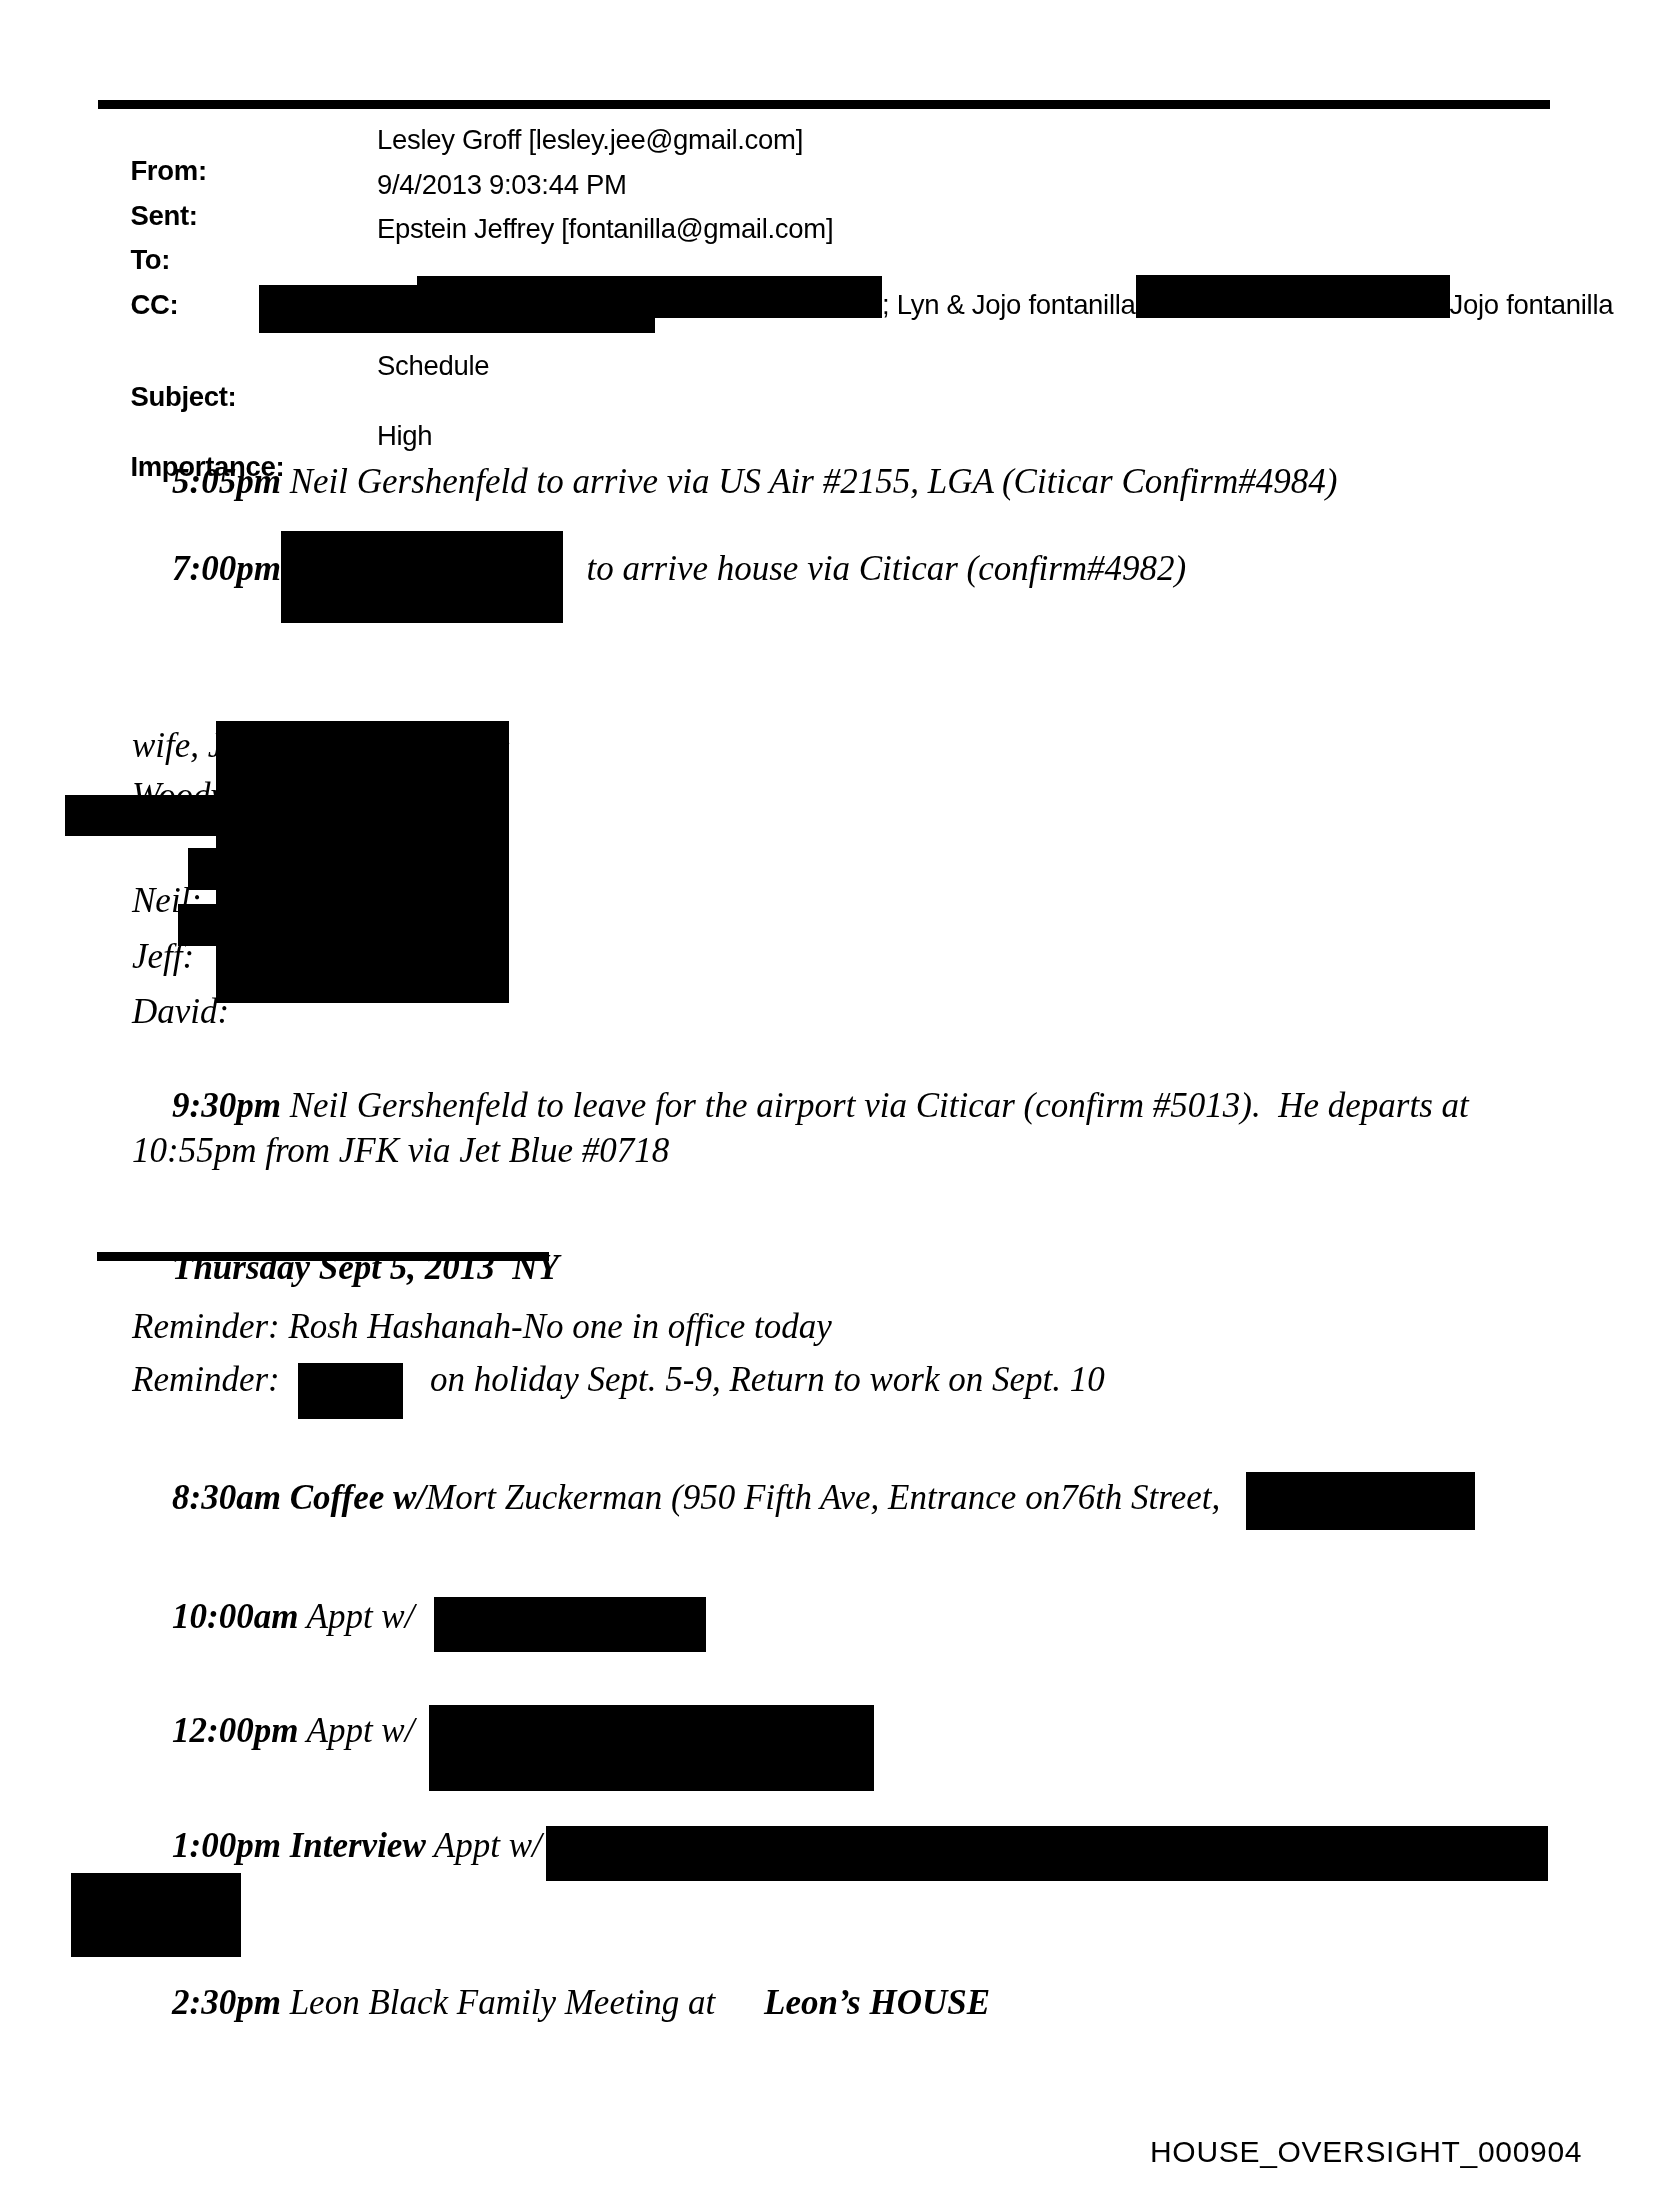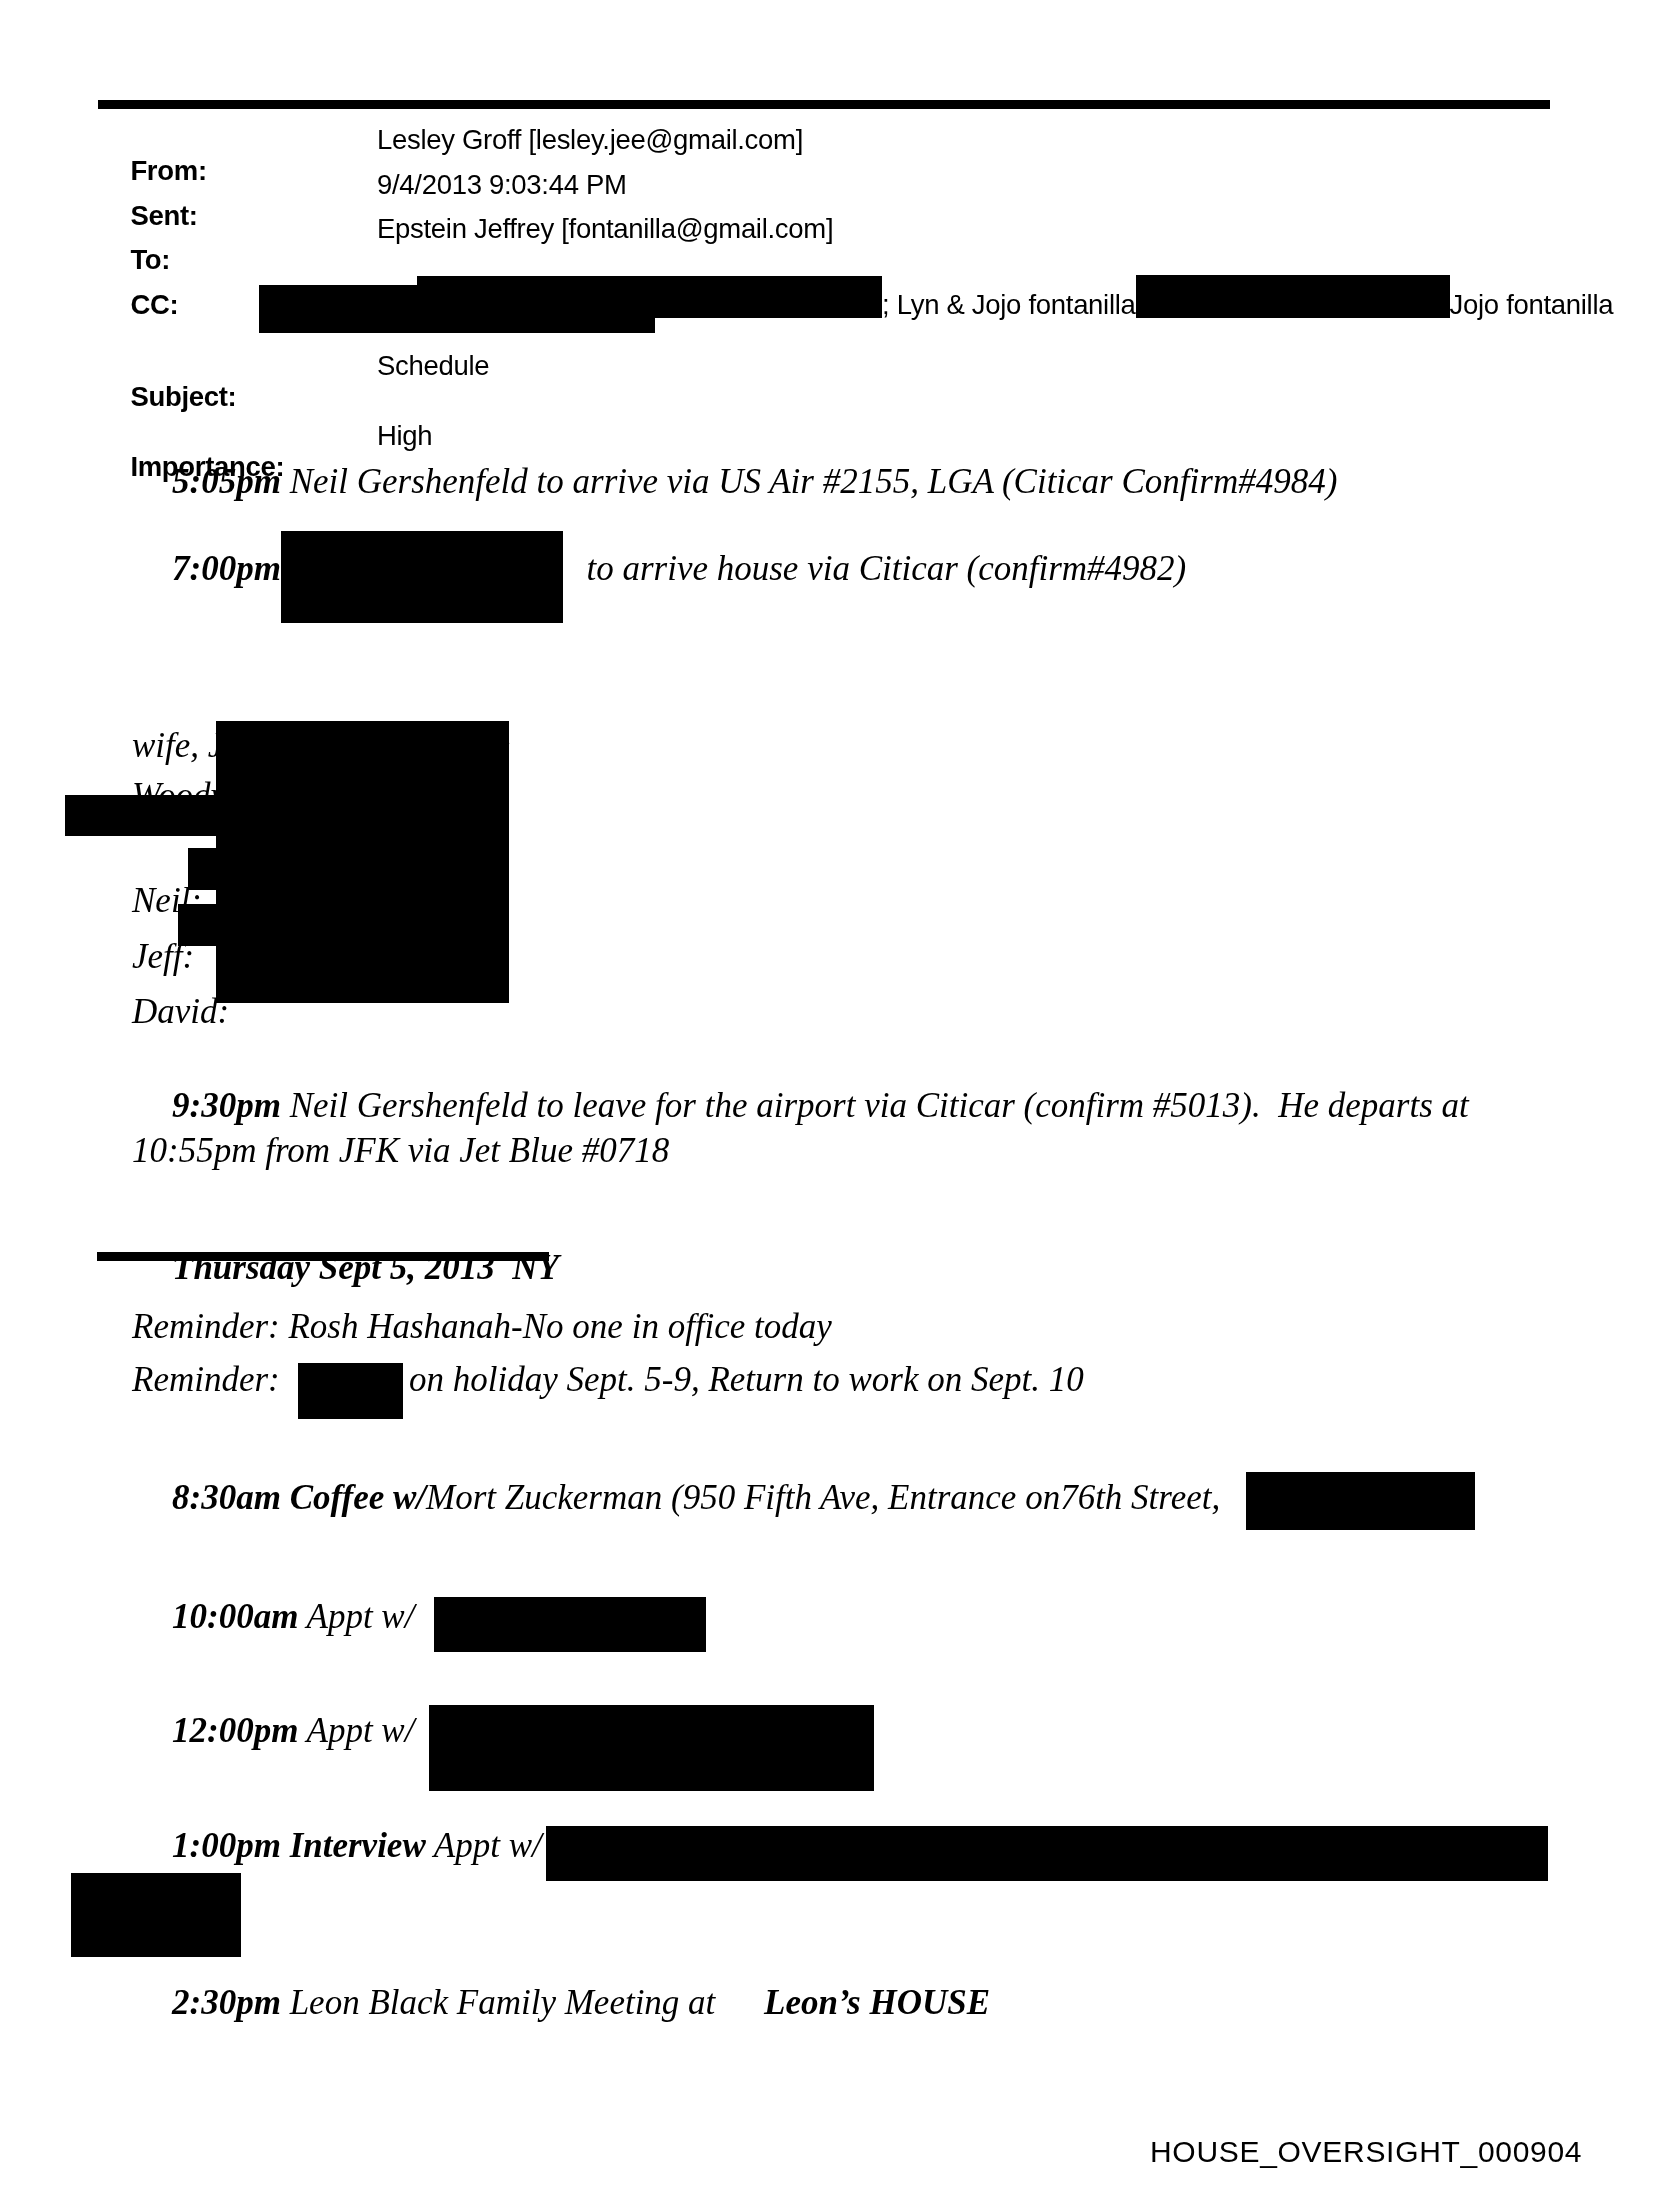--- a/index.html
+++ b/index.html
@@ -124,21 +124,21 @@
 
   <div class="line b" style="top:1206px;">
     <span>Thursday Sept 5, 2013  NY</span>
   </div>
   <div class="rule" style="left:97px;top:1252px;width:452px;height:9.2px;"></div>
 
   <div class="line" style="top:1265px;">
     <span>Reminder: Rosh Hashanah-No one in office today</span>
   </div>
   <div class="line" style="top:1318px;">
-    <span>Reminder:</span><span class="rbox" style="margin-left:18.3px;--w:105px;--t:-8.5px;--h:56px;"></span><span style="margin-left:6px;">on holiday Sept. 5-9, Return to work on Sept. 10</span>
+    <span>Reminder:</span><span class="rbox" style="margin-left:18.3px;--w:105px;--t:-8.5px;--h:56px;"></span><span style="margin-left:27px;">on holiday Sept. 5-9, Return to work on Sept. 10</span>
   </div>
 
   <div class="line" style="top:1436px;">
     <span class="b">8:30am Coffee w/</span><span>Mort Zuckerman (950 Fifth Ave, Entrance on76th Street,</span><span class="rbox" style="margin-left:26px;--w:229px;--t:-17.7px;--h:58px;"></span>
   </div>
 
   <div class="line" style="top:1555px;">
     <span class="b">10:00am</span><span> Appt w/</span><span class="rbox" style="margin-left:19.6px;--w:272px;--t:-11px;--h:55px;"></span>
   </div>
 

